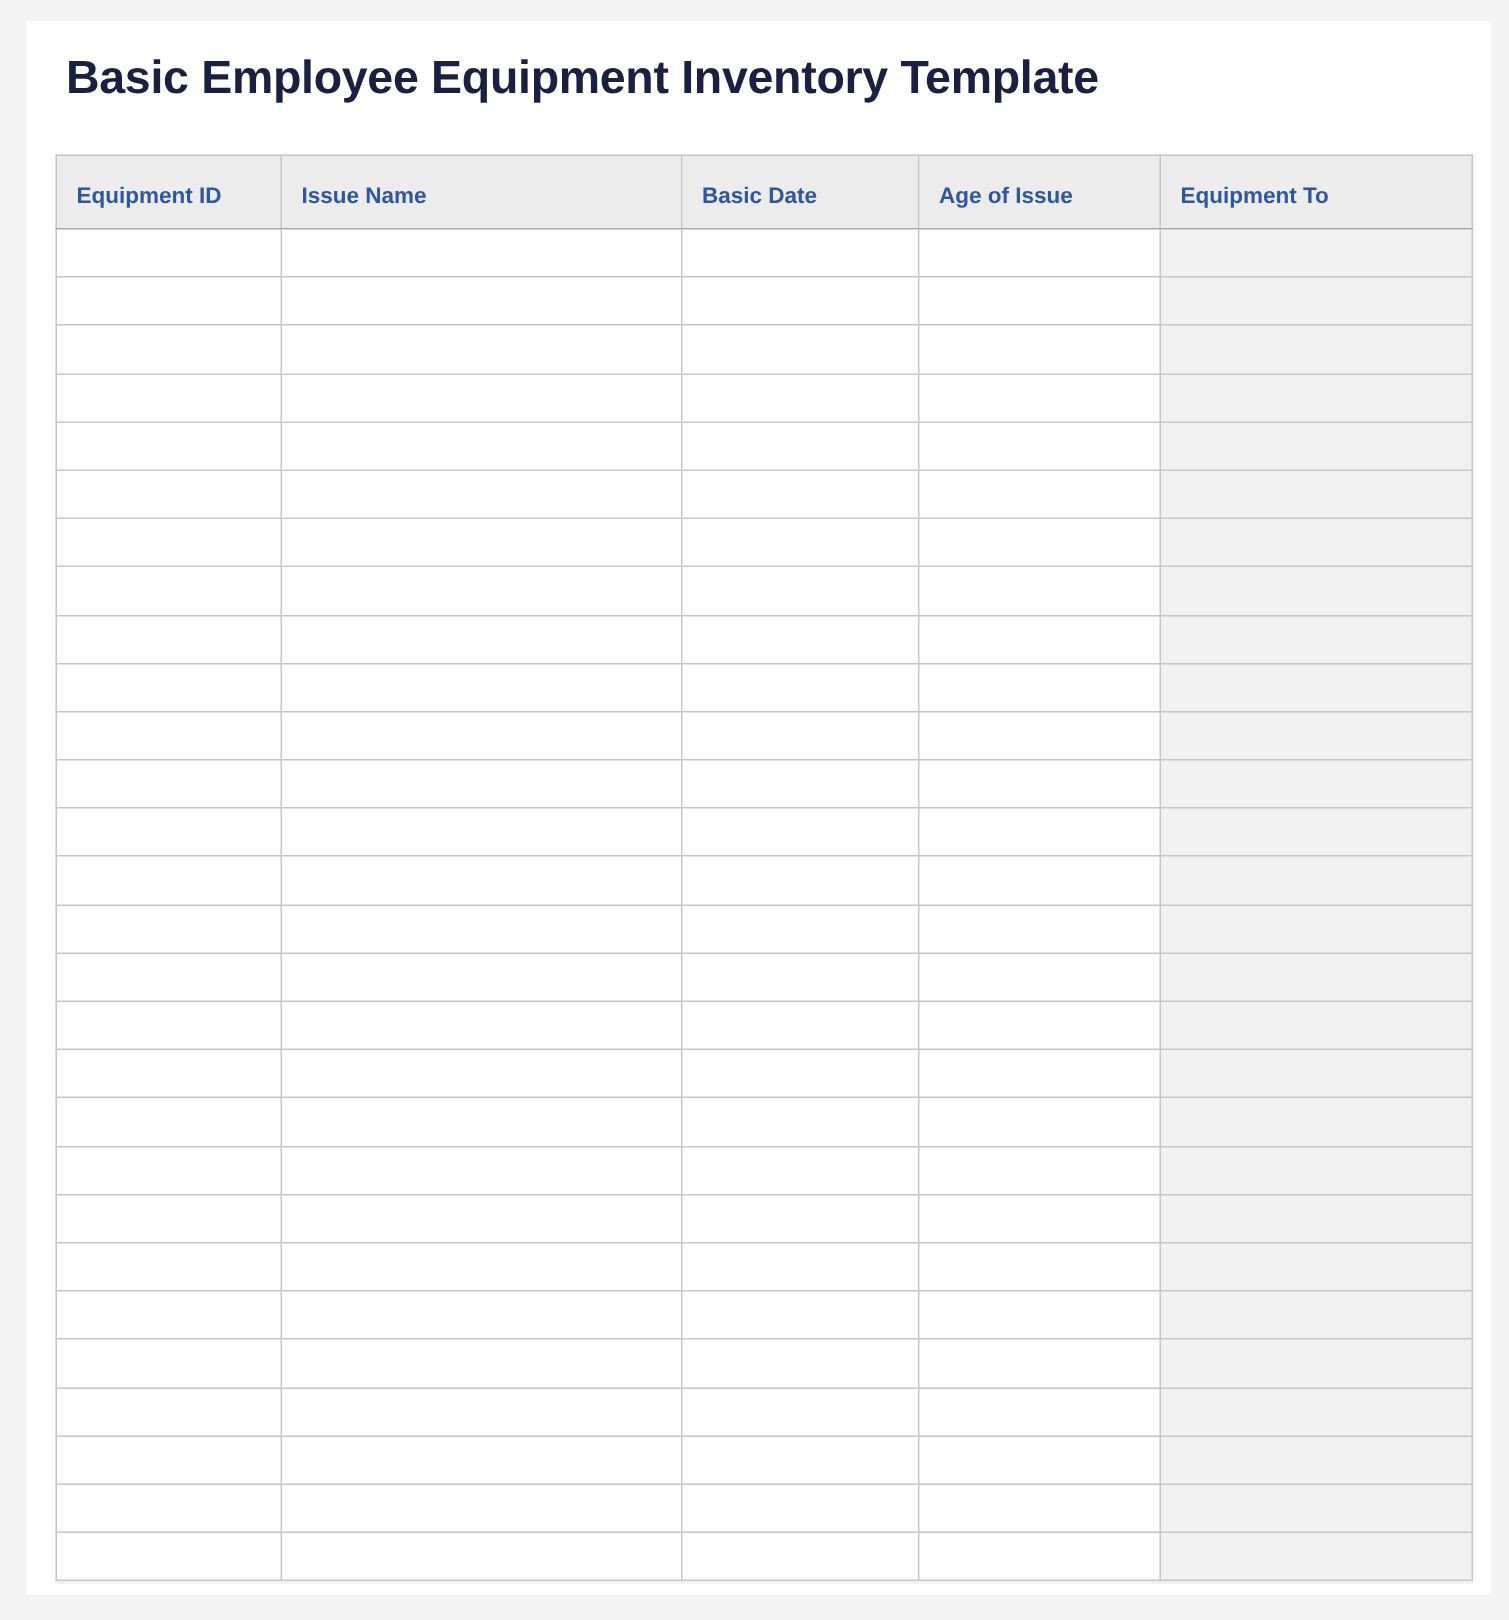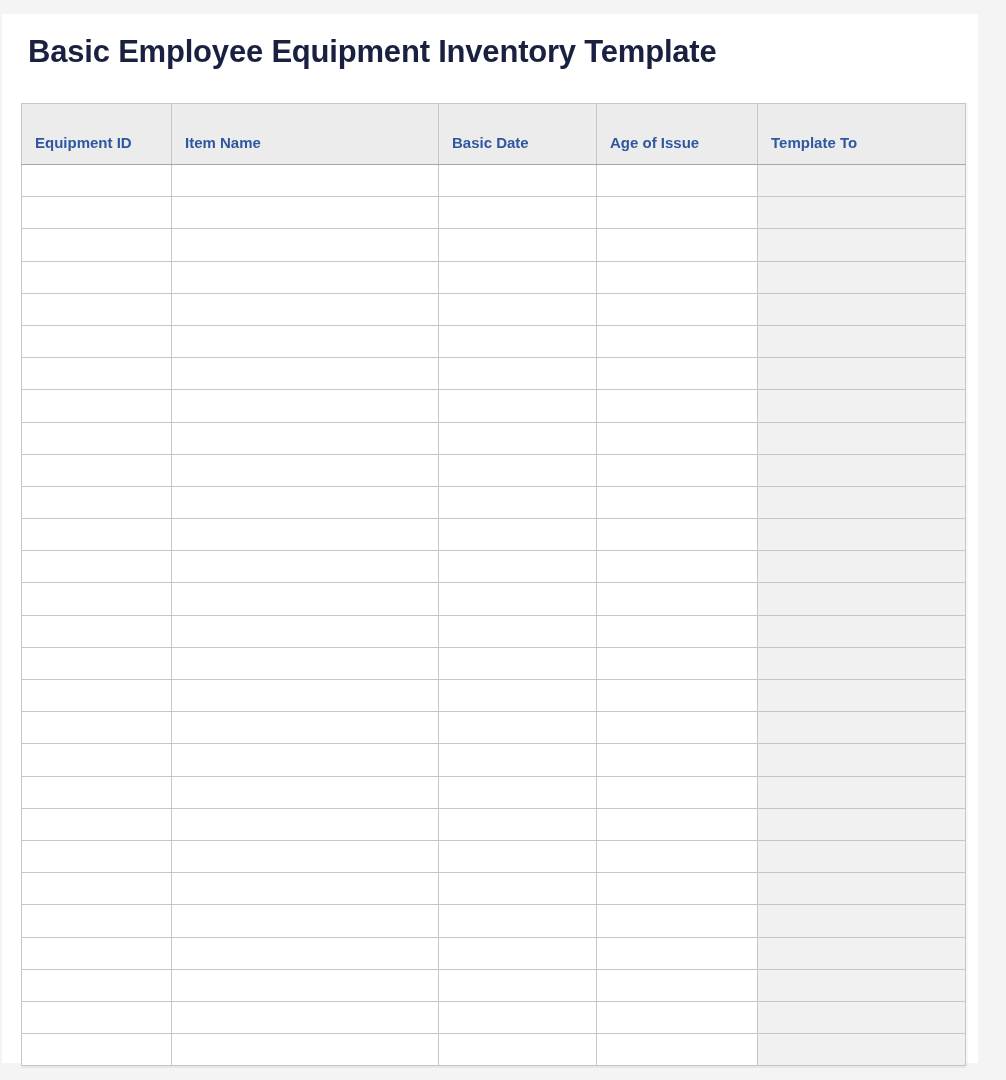--- a/index.html
+++ b/index.html
@@ -6,21 +6,21 @@
     margin: 0;
     padding: 0;
     width: 1006px;
     height: 1080px;
     background: var(--page_background, #F4F4F5);
     font-family: "Liberation Sans", "DejaVu Sans", sans-serif;
     overflow: hidden;
   }
   .card {
     position: absolute;
-    left: 2px;
+    left: 18px;
     top: 14px;
     width: 976px;
     height: 1049px;
     background: var(--card_background, #FFFFFF);
   }
   .title {
     position: absolute;
     left: 26px;
     top: 20px;
     margin: 0;
@@ -43,21 +43,21 @@
     box-shadow: 0 2px 0 rgba(0,0,0,0.05), 2px 0 0 rgba(0,0,0,0.03);
   }
   .inv-table th {
     height: 44px;
     background: var(--header_background, #ECECEC);
     color: var(--header_text, #2F57A0);
     font-size: 15px;
     font-weight: 700;
     text-align: left;
     vertical-align: middle;
-    padding: 16px 4px 0 13px;
+    padding: 4px 4px 0 13px;
     border: 1px solid var(--grid_line, #C6C6C6);
     border-bottom: 1px solid var(--table_outline, #A8A8A8);
     white-space: nowrap;
     overflow: hidden;
   }
   .inv-table td {
     height: 31.2px;
     background: #FFFFFF;
     border: 1px solid var(--grid_line, #C6C6C6);
     padding: 0 4px 0 13px;
@@ -82,24 +82,24 @@
     <colgroup>
       <col style="width:150px">
       <col style="width:267px">
       <col style="width:158px">
       <col style="width:161px">
       <col style="width:208px">
     </colgroup>
     <thead>
       <tr>
         <th>Equipment ID</th>
-        <th>Item Name</th>
+        <th>Issue Name</th>
         <th>Basic Date</th>
         <th>Age of Issue</th>
-        <th>Template To</th>
+        <th>Equipment To</th>
       </tr>
     </thead>
     <tbody>
         <tr>
           <td></td>
           <td></td>
           <td></td>
           <td></td>
           <td></td>
         </tr>

